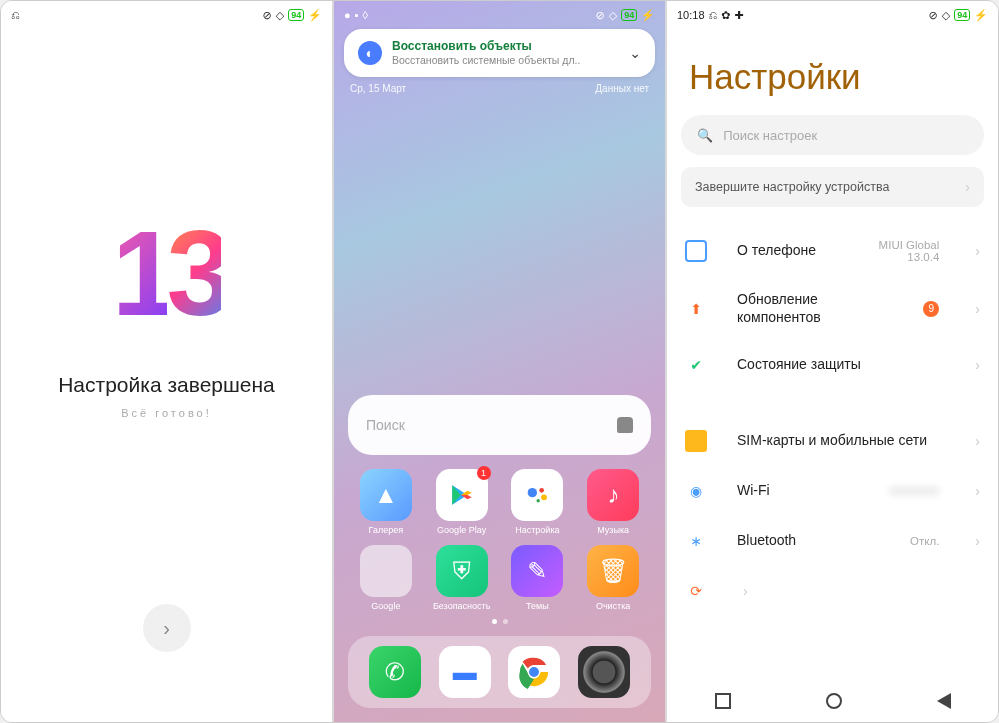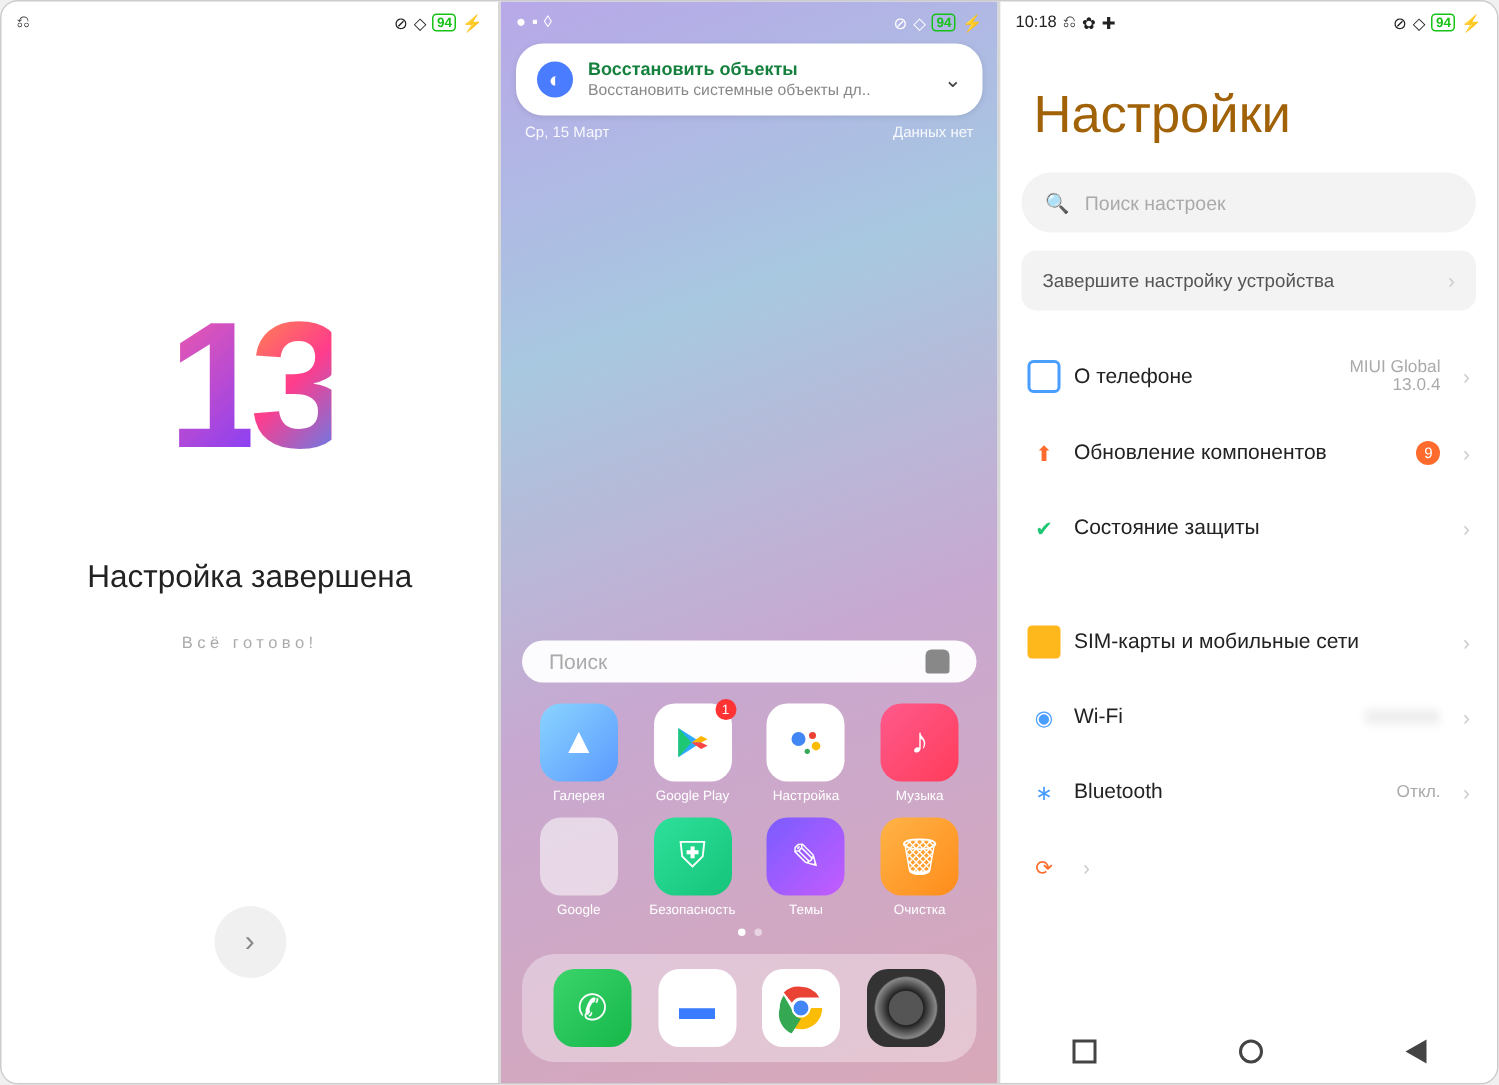--- a/index.html
+++ b/index.html
@@ -9,60 +9,60 @@
   .screen:last-child { border-right:none; }
 
   
   .statusbar { height:28px; display:flex; align-items:center; justify-content:space-between; padding:0 10px; font-size:11px; }
   .statusbar.dark { color:#222; }
   .statusbar.light { color:#fff; }
   .sb-left, .sb-right { display:flex; gap:4px; align-items:center; }
   .batt { border:1px solid currentColor; border-radius:3px; padding:0 2px; font-size:9px; color:#17c217; font-weight:bold; position:relative;}
 
   
-  .s1-content { flex:1; display:flex; flex-direction:column; align-items:center; justify-content:center; padding-bottom:120px;gap:16px; }
+  .s1-content { flex:1; display:flex; flex-direction:column; align-items:center; justify-content:center; padding-bottom:120px; }
   .logo13 { font-size:120px; font-weight:900; letter-spacing:-12px; margin-bottom:40px; line-height:1;}
   .logo13 .d1 { background:linear-gradient(135deg,#ff5ca0,#7a3cff); -webkit-background-clip:text; background-clip:text; color:transparent; }
   .logo13 .d3 { background:linear-gradient(135deg,#ff9a3c,#ff3c8c,#3c8cff); -webkit-background-clip:text; background-clip:text; color:transparent;}
   .s1-title { font-size:21px; color:#222; margin-bottom:10px; font-weight:400;}
   .s1-sub { font-size:11px; color:#aaa; letter-spacing:3px; text-transform:none;}
   .s1-next { position:absolute; bottom:70px; left:50%; transform:translateX(-50%); width:48px; height:48px; border-radius:50%; background:#f0f0f0; display:flex; align-items:center; justify-content:center; color:#888; font-size:20px;}
 
   
   .s2 { background: linear-gradient(160deg,#b8a8e8 0%,#a8c8e0 30%,#c8a8d0 60%,#d8a8b8 100%); }
   .s2 .statusbar { color:#fff;}
   .notif { margin:0 10px 6px; background:#fff; border-radius:18px; padding:10px 14px; display:flex; align-items:center; gap:10px; box-shadow:0 1px 4px rgba(0,0,0,.1);}
   .notif-icon { width:24px; height:24px; border-radius:50%; background:#4a7cff; display:flex; align-items:center; justify-content:center; color:#fff; font-size:14px;}
   .notif-text { flex:1; line-height:1.25;}
   .notif-title { font-size:12px; font-weight:600; color:#15803d;}
   .notif-sub { font-size:10.5px; color:#888;}
   .notif-chev { font-size:14px; color:#444;}
   .s2-dateline { display:flex; justify-content:space-between; padding:0 16px; font-size:10px; color:rgba(255,255,255,.9); margin-bottom:2px;}
   .s2-spacer { flex:1;}
-  .searchbar { margin:0 14px 14px; height:28px; background:rgba(255,255,255,.95); border-radius:24px; display:flex; align-items:center; justify-content:space-between; padding:0 18px; font-size:14px; color:#aaa;}
+  .searchbar { margin:0 14px 14px; height:60px; background:rgba(255,255,255,.95); border-radius:24px; display:flex; align-items:center; justify-content:space-between; padding:0 18px; font-size:14px; color:#aaa;}
   .mic { width:16px; height:16px; background:#888; border-radius:4px 4px 2px 2px; position:relative;}
   .appgrid { display:grid; grid-template-columns:repeat(4,1fr); gap:8px 0; padding:0 14px;}
   .app { display:flex; flex-direction:column; align-items:center; gap:4px;}
   .app-icon { width:52px; height:52px; border-radius:14px; display:flex; align-items:center; justify-content:center; font-size:24px; color:#fff; position:relative;}
   .app-label { font-size:9px; color:#fff;}
   .badge-red { position:absolute; top:-3px; right:-3px; background:#f33; color:#fff; border-radius:50%; width:14px; height:14px; font-size:9px; display:flex; align-items:center; justify-content:center;}
   .dock { margin:12px 14px 14px; background:rgba(255,255,255,.35); border-radius:22px; padding:10px 12px; display:flex; justify-content:space-around;}
   .dots { display:flex; justify-content:center; gap:6px; margin-top:8px;}
   .dot { width:5px; height:5px; border-radius:50%; background:rgba(255,255,255,.5);}
   .dot.active { background:#fff;}
   .folder-icon { background:rgba(255,255,255,.55); display:grid; grid-template-columns:1fr 1fr 1fr; grid-template-rows:1fr 1fr 1fr; gap:2px; padding:6px;}
   .folder-icon > div { border-radius:3px;}
 
   
   .s3-body { flex:1; overflow:hidden; padding:0 0 0 0;}
   .s3-title { font-size:35px; font-weight:400; color:#a16207; padding:28px 22px 18px;}
   .s3-search { margin:0 14px 12px; height:40px; background:#f3f3f3; border-radius:20px; display:flex; align-items:center; padding:0 16px; gap:10px; color:#aaa; font-size:13px;}
   .s3-banner { margin:0 14px 18px; height:40px; background:#f3f3f3; border-radius:10px; display:flex; align-items:center; justify-content:space-between; padding:0 14px; font-size:12.5px; color:#555;}
   .s3-list { padding:0 14px;}
-  .s3-item { display:flex; align-items:center; gap:9px; padding:14px 4px; font-size:14px; color:#222;}
+  .s3-item { display:flex; align-items:center; gap:30px; padding:14px 4px; font-size:14px; color:#222;}
   .s3-ico { width:22px; height:22px; border-radius:5px; display:flex; align-items:center; justify-content:center; font-size:14px; flex-shrink:0;}
   .s3-label { flex:1; line-height:1.25;}
   .s3-val { font-size:11.5px; color:#aaa; text-align:right; max-width:80px;}
   .s3-chev { color:#ccc; font-size:14px; margin-left:6px;}
   .s3-gap { height:26px;}
   .badge-count { background:#ff6b2c; color:#fff; border-radius:50%; width:16px; height:16px; font-size:10px; display:flex; align-items:center; justify-content:center;}
   .navbar { height:42px; display:flex; align-items:center; justify-content:space-around;}
   .navbtn { width:16px; height:16px;}
   .nav-sq { border:2px solid #444;}
   .nav-ci { border:2px solid #444; border-radius:50%;}

